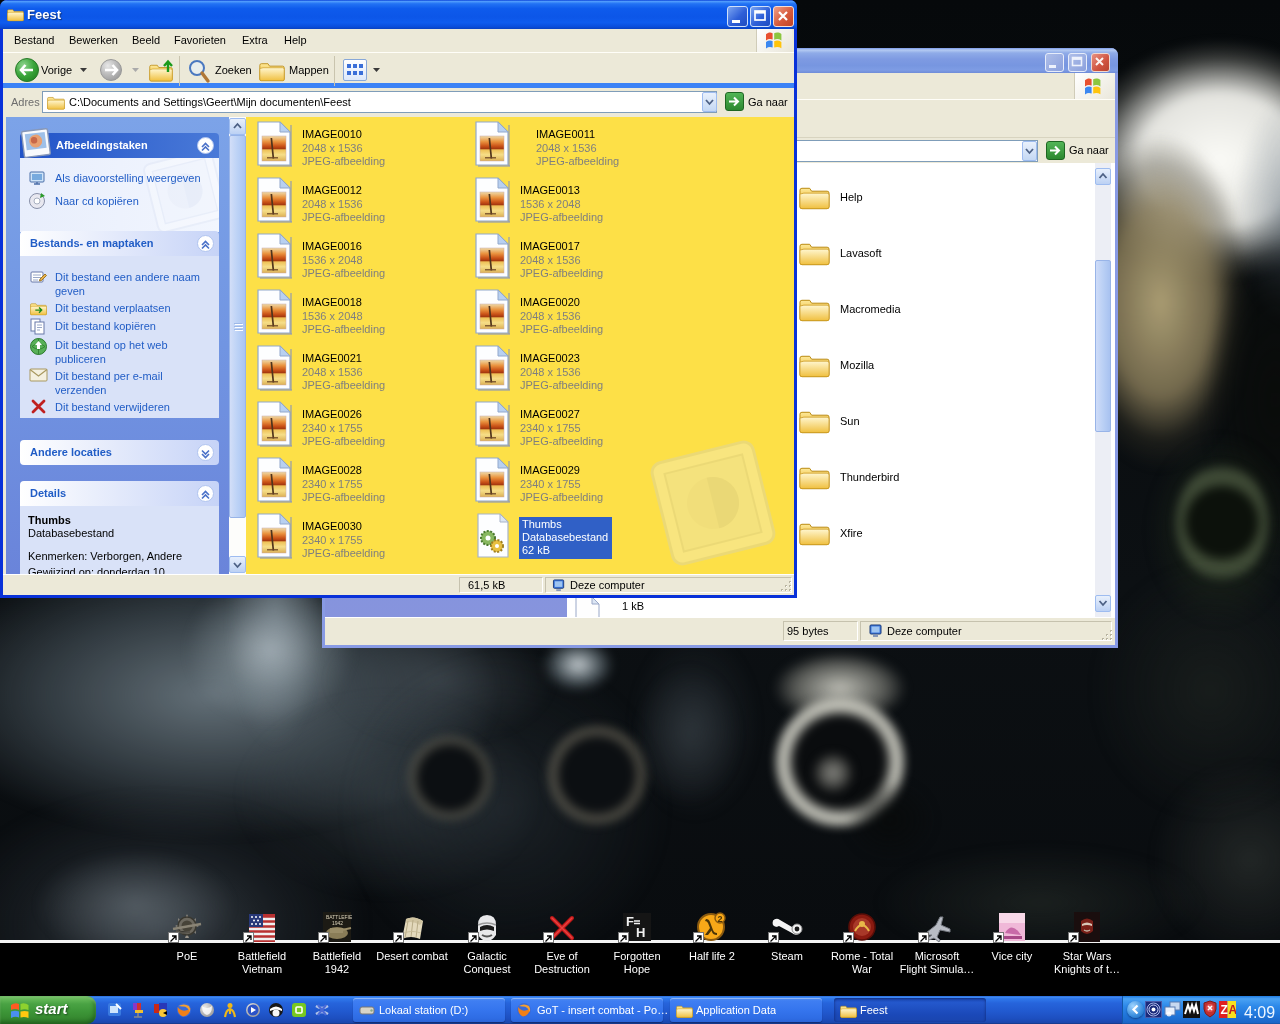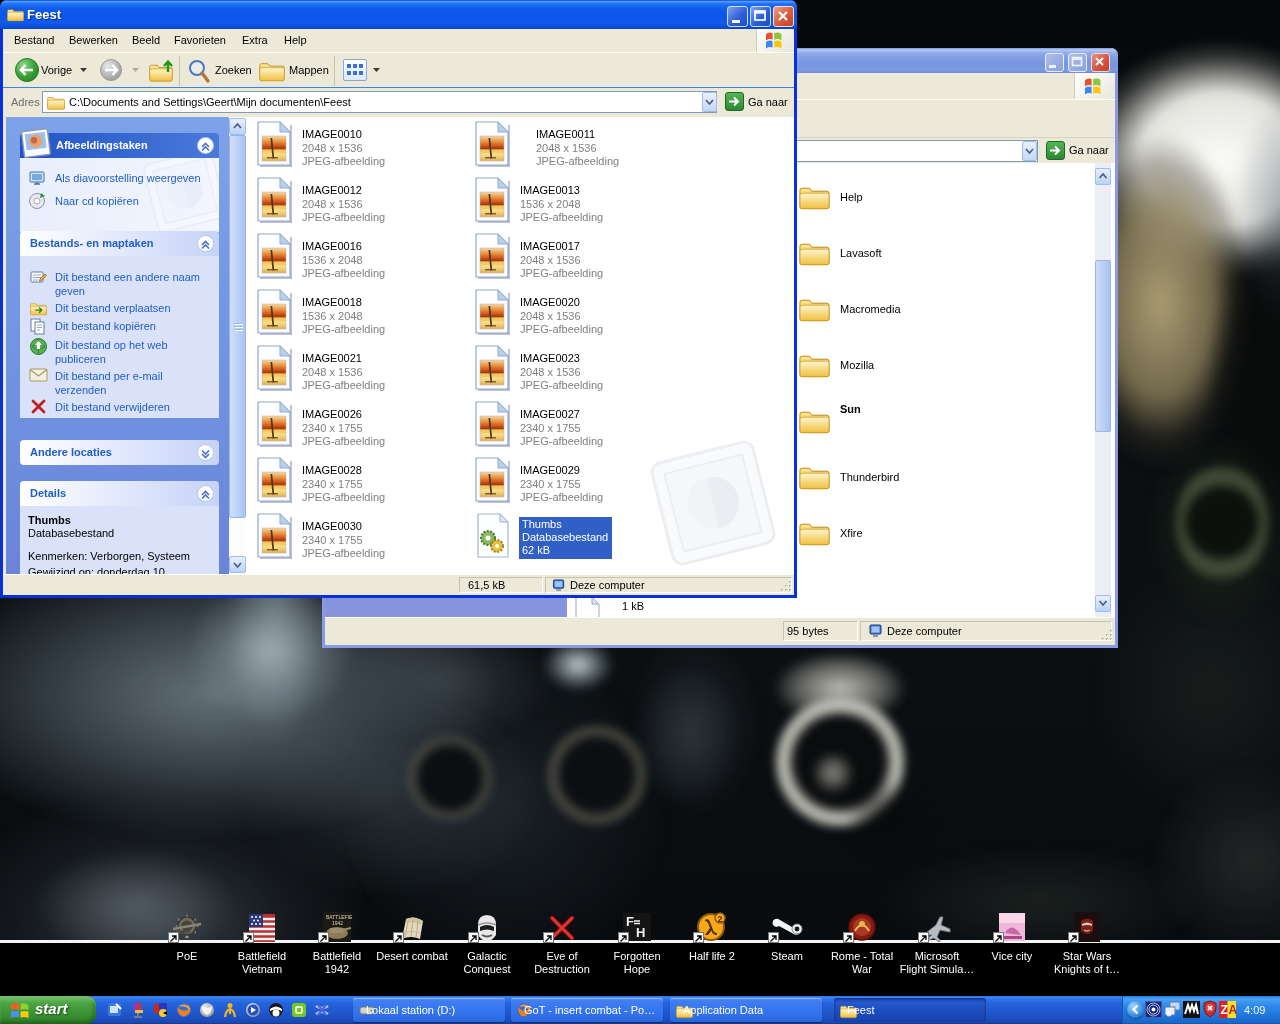--- a/index.html
+++ b/index.html
@@ -37,37 +37,37 @@
 
 #tpane { position:absolute; left:3px; top:117px; width:226px; height:457px;
   background:linear-gradient(to bottom,#7ca3e8 0%,#7195e2 50%,#6a84da 100%); overflow:hidden; }
 .tbox { position:absolute; left:14px; width:199px; }
 .tbox .hdr { position:relative; height:25px; border-radius:4px 4px 0 0;
   background:linear-gradient(to right,#ffffff,#c6d3f7); color:#215dc6; font-weight:bold; line-height:25px; padding-left:10px; }
 .tbox .bod { position:relative; background:#d9e2f8; padding:6px 4px 8px 10px; overflow:hidden; }
 .chev { position:absolute; right:5px; top:4px; width:17px; height:17px; border-radius:50%; background:#fff; border:1px solid #b0c4ef; }
 
 
-#flist { position:absolute; left:243px; top:117px; width:548px; height:457px; background:#ffffff; overflow:hidden;text-decoration:underline; }
+#flist { position:absolute; left:243px; top:117px; width:548px; height:457px; background:#fde047; overflow:hidden;text-decoration:underline; }
 .tile { position:absolute; line-height:13.5px; }
 .tname { color:#000; }
 .tgray { color:#7f7f7f; }
 .ficon { width:36px; height:46px; }
 .link { color:#215dc6; line-height:14px; }
 
 
 .status { position:absolute; background:#ece9d8; color:#000; }
 
 
 #taskbar { position:absolute; left:0; top:996px; width:1280px; height:28px; z-index:20;
   background:linear-gradient(to bottom,#2462d8 0%,#418df4 4%,#3079ec 9%,#2664dc 25%,#2159cf 55%,#1d4fc0 80%,#1a47ae 95%,#15357f 100%); }
 .taskbtn { position:absolute; top:2px; height:24px; border-radius:3px; color:#fff;
   background:linear-gradient(to bottom,#5491f5 0%,#3f7ef2 12%,#3575ee 50%,#2e6ce4 85%,#2a64d8 100%);
   box-shadow:inset 0 1px 0 rgba(255,255,255,.35), 0 1px 1px rgba(0,0,20,.4); }
-.taskbtn .lbl { position:absolute; left:13px; top:6px; white-space:nowrap; overflow:hidden;text-align:center; }
+.taskbtn .lbl { position:absolute; left:26px; top:6px; white-space:nowrap; overflow:hidden;text-align:center; }
 
 
 .dicon { position:absolute; width:78px; text-align:center; color:#fff; top:909px; }
 .dicon .ic { position:relative; height:34px; }
 .dicon .ic > svg { position:absolute; bottom:0; left:50%; transform:translateX(-50%); }
 .dicon .sc { position:absolute; left:20px; bottom:0; width:11px; height:11px; background:#fff; border:1px solid #777; }
 .dicon .lab { margin-top:7px; font-size:11px; line-height:13px; text-shadow:1px 1px 2px #000, 0 0 3px #000; }
 .ql { position:absolute; top:6px; width:16px; height:16px; }
 </style>
 </head>
@@ -423,21 +423,21 @@
             <use href="#folder"></use>
           </svg>
           <span class="abs" style="left:515px;top:140px;">Macromedia</span>
         <svg class="abs" style="left:474px;top:189px;" width="31" height="26">
             <use href="#folder"></use>
           </svg>
           <span class="abs" style="left:515px;top:196px;">Mozilla</span>
         <svg class="abs" style="left:474px;top:245px;" width="31" height="26">
             <use href="#folder"></use>
           </svg>
-          <span class="abs" style="left:515px;top:240px;font-weight:bold;">Sun</span>
+          <span class="abs" style="left:515px;top:252px;">Sun</span>
         <svg class="abs" style="left:474px;top:301px;" width="31" height="26">
             <use href="#folder"></use>
           </svg>
           <span class="abs" style="left:515px;top:308px;">Thunderbird</span>
         <svg class="abs" style="left:474px;top:357px;" width="31" height="26">
             <use href="#folder"></use>
           </svg>
           <span class="abs" style="left:515px;top:364px;">Xfire</span>
       </div>
       <div class="abs" style="left:247px;top:433px;width:30px;height:21px;overflow:hidden;"><svg width="30" height="38" viewBox="0 0 30 38">
@@ -501,21 +501,21 @@
       <span class="abs" style="left:129px;top:5px;">Beeld</span>
       <span class="abs" style="left:171px;top:5px;">Favorieten</span>
       <span class="abs" style="left:239px;top:5px;">Extra</span>
       <span class="abs" style="left:281px;top:5px;">Help</span>
       <div class="abs" style="left:753px;top:0;width:36px;height:23px;background:linear-gradient(135deg,#ffffff,#e8e5d8);border-left:1px solid #d0ccb8;">
         <svg width="22" height="19" style="position:absolute;left:8px;top:2px;">
             <use href="#xpflag"></use>
           </svg>
       </div>
     </div>
-    <div class="abs beige" style="left:0;top:52px;width:791px;height:36px;border-top:1px solid #fffef8;border-bottom:1px solid #3b82f6;" id="toolbar">
+    <div class="abs beige" style="left:0;top:52px;width:791px;height:36px;border-top:1px solid #fffef8;border-bottom:5px solid #3b82f6;" id="toolbar">
       <svg class="abs" style="left:9px;top:3px;" width="76" height="29" viewBox="0 0 76 29">
         <circle cx="15" cy="14" r="11.5" fill="url(#backg)" stroke="#2a7a2a" stroke-width="1"></circle>
         <path d="M9 14 L21 14 M13.5 9 L9 14 L13.5 19" fill="none" stroke="#fff" stroke-width="2.6"></path>
       </svg>
       <span class="abs" style="left:38px;top:11px;">Vorige</span>
       <svg class="abs" style="left:76px;top:14px;" width="9" height="6">
           <path d="M1 1 L4.5 5 L8 1" fill="#3a3a3a"></path>
         </svg>
       <svg class="abs" style="left:97px;top:6px;" width="24" height="24">
           <circle cx="11" cy="11" r="10.5" fill="url(#grayg)" stroke="#999" stroke-width="1"></circle>
@@ -667,21 +667,21 @@
           <div class="chev"><svg width="15" height="15">
                 <g fill="none" stroke="#4a71c8" stroke-width="1.6">
                   <path d="M4 8 L7.5 4.5 L11 8"></path>
                   <path d="M4 11.5 L7.5 8 L11 11.5"></path>
                 </g>
               </svg></div>
         </div>
         <div class="bod" style="height:68px;padding-left:8px;">
           <div style="font-weight:bold;margin-top:2px;">Thumbs</div>
           <div style="margin-top:1px;">Databasebestand</div>
-          <div style="margin-top:11px;">Kenmerken: Verborgen, Systeem</div>
+          <div style="margin-top:11px;">Kenmerken: Verborgen, Andere</div>
           <div style="margin-top:4px;">Gewijzigd op: donderdag 10</div>
         </div>
       </div>
     </div>
     <div class="abs" style="left:226px;top:117px;width:17px;height:457px;background:#fdfdfb;" id="fgsb">
       <div class="abs" style="left:0;top:1px;width:17px;height:17px;background:linear-gradient(to bottom,#e8f0fc,#bcd1f4);border:1px solid #9ebcf0;border-radius:2px;"><svg width="15" height="15">
             <path d="M4 9 L7.5 5 L11 9" fill="none" stroke="#4d6185" stroke-width="1.8"></path>
           </svg></div>
       <div class="abs" style="left:0;top:18px;width:17px;height:383px;background:linear-gradient(to right,#d2def8,#bcd2f6 50%,#aac4f2);border:1px solid #98b4e8;border-radius:2px;">
         <svg class="abs" style="left:4px;top:186px;" width="9" height="10">
@@ -975,16 +975,16 @@
             <path d="M8 1 L14 3 L14 9 Q14 14 8 17 Q2 14 2 9 L2 3 Z" fill="#c03030" stroke="#801818"></path>
             <circle cx="8" cy="8" r="4" fill="#e05050"></circle>
             <path d="M6 6 L10 10 M10 6 L6 10" stroke="#fff" stroke-width="1.6"></path>
           </svg></div>
       <div class="abs" style="left:96px;top:5px;width:17px;height:17px;"><svg width="17" height="17">
             <rect x="0" y="0" width="8.5" height="17" fill="#e02020"></rect>
             <rect x="8.5" y="0" width="8.5" height="17" fill="#f8e020"></rect>
             <text x="1.5" y="13" font-family="Liberation Sans" font-size="12" font-weight="bold" fill="#fff">Z</text>
             <text x="9.5" y="13" font-family="Liberation Sans" font-size="12" font-weight="bold" fill="#c02020">A</text>
           </svg></div>
-      <span class="abs" style="left:121px;top:8px;color:#eef6ff;font-size:11px;text-align:right;">4:09</span>
+      <span class="abs" style="left:121px;top:8px;color:#eef6ff;font-size:16px;text-align:right;">4:09</span>
     </div>
   </div>
 </div>
 
 </body></html>

